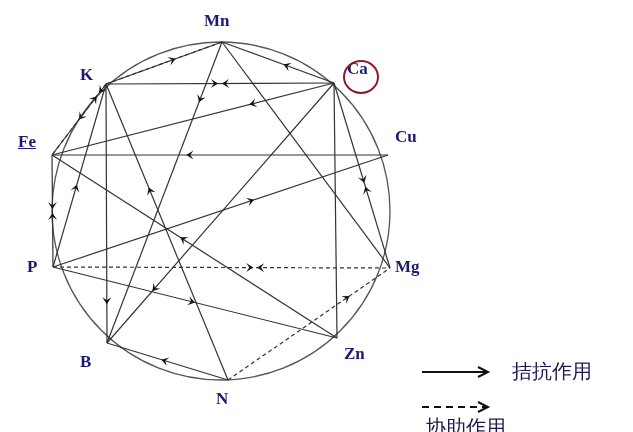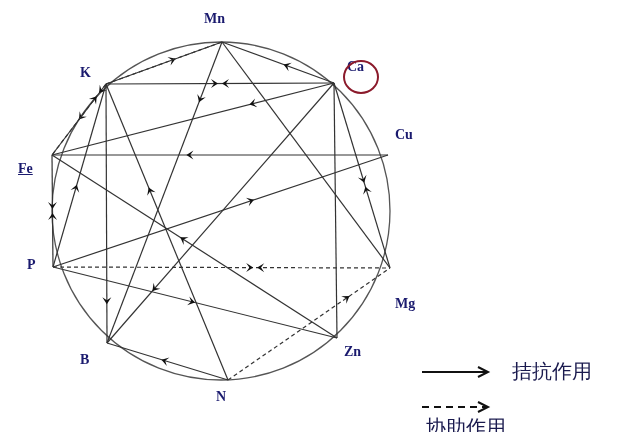--- a/index.html
+++ b/index.html
@@ -1,18 +1,18 @@
 <!DOCTYPE html>
 <html><head>
 <meta charset="utf-8">
 <style>
   html, body { margin: 0; padding: 0; background: #ffffff; }
   body { width: 633px; height: 432px; position: relative; overflow: hidden; font-family: "Liberation Serif", serif; }
   #diagram { position: absolute; left: 0; top: 0; }
-  .node-label { position: absolute; font-weight: bold; font-size: 14px; color: #1a1a6e; font-family: "Liberation Serif", serif; line-height: 1; }
+  .node-label { position: absolute; font-weight: bold; font-size: 17px; color: #1a1a6e; font-family: "Liberation Serif", serif; line-height: 1; }
   .ca-ring { position: absolute; left: 343px; top: 60px; width: 36px; height: 34px; border: 2.5px solid #8b1a2b; border-radius: 50%; box-sizing: border-box; }
   .legend { position: absolute; left: 420px; font-size: 20px; color: #1a1a4e; font-family: "DejaVu Serif", serif; display: flex; align-items: center; }
   .legend svg { margin-right: 20px; }
 </style>
 </head>
 <body>
 
 <svg id="diagram" width="633" height="432" xmlns="http://www.w3.org/2000/svg">
   <circle id="outer-circle" fill="none" stroke="#555555" stroke-width="1.3" cx="221" cy="211" r="169"></circle>
   <g id="edges">
@@ -64,24 +64,24 @@
       <line x1="334" y1="83" x2="107" y2="343" stroke="#333333" stroke-width="1.2"></line>
       <path d="M153.6139625098325,282.76736402938155 L152.39999999999998,291 L160.39360993944615,288.686517746775 L154.93208242355163,288.099817488443 Z" fill="#111"></path>
       <line x1="222" y1="42" x2="106" y2="84" stroke="#333333" stroke-width="1.2"></line>
     </g>
 </svg>
 
 <div id="labels">
     <div class="node-label" style="left: 204px; top: 12px;">Mn</div>
     <div class="node-label" style="left: 80px; top: 66px;">K</div>
     <div class="node-label" style="left: 347px; top: 60px;">Ca</div>
-    <div class="node-label" style="left: 18px; top: 162px; text-decoration: underline;">Fe</div>
+    <div class="node-label" style="left: 18px; top: 133px; text-decoration: underline;">Fe</div>
     <div class="node-label" style="left: 395px; top: 128px;">Cu</div>
     <div class="node-label" style="left: 27px; top: 258px;">P</div>
-    <div class="node-label" style="left: 395px; top: 258px; margin-top: 39px;">Mg</div>
+    <div class="node-label" style="left: 395px; top: 258px;">Mg</div>
     <div class="node-label" style="left: 80px; top: 353px;">B</div>
     <div class="node-label" style="left: 344px; top: 345px;">Zn</div>
     <div class="node-label" style="left: 216px; top: 390px;">N</div>
   </div>
 <div class="ca-ring"></div>
 
 <div class="legend" style="top:358px;text-align:center;">
   <svg width="72" height="14">
     <line x1="2" y1="7" x2="66" y2="7" stroke="#111" stroke-width="2"></line>
     <path d="M58,2 L68,7 L58,12" fill="none" stroke="#111" stroke-width="2"></path>

